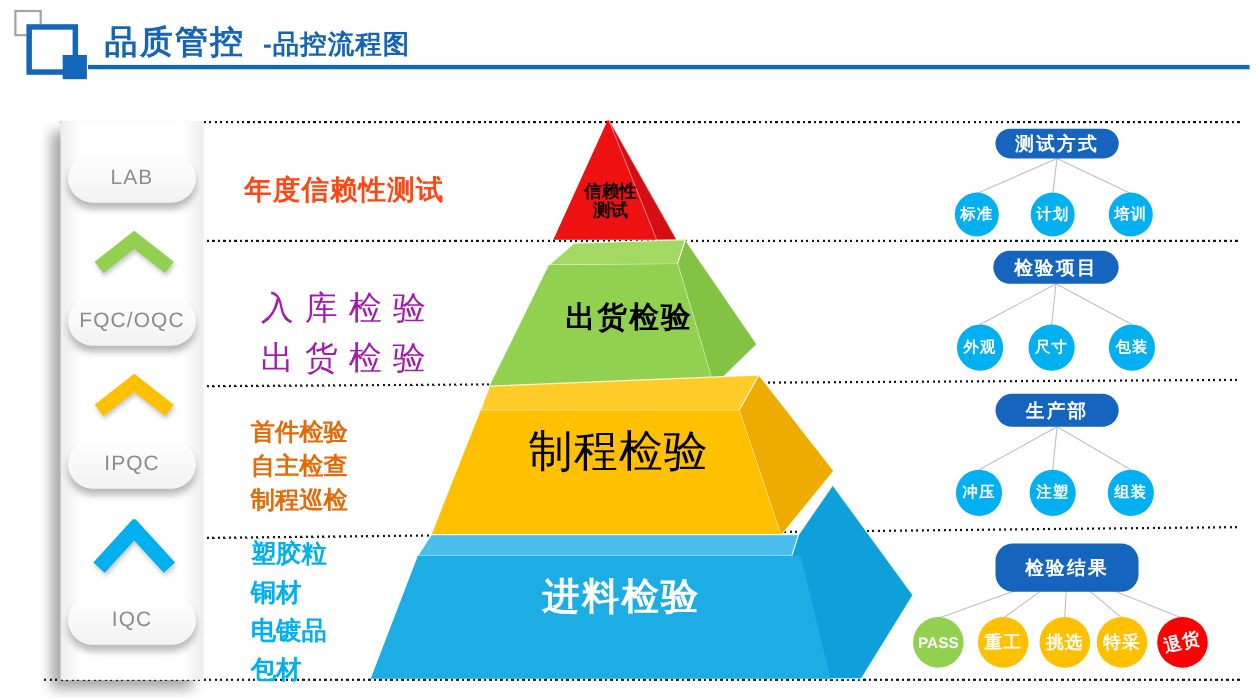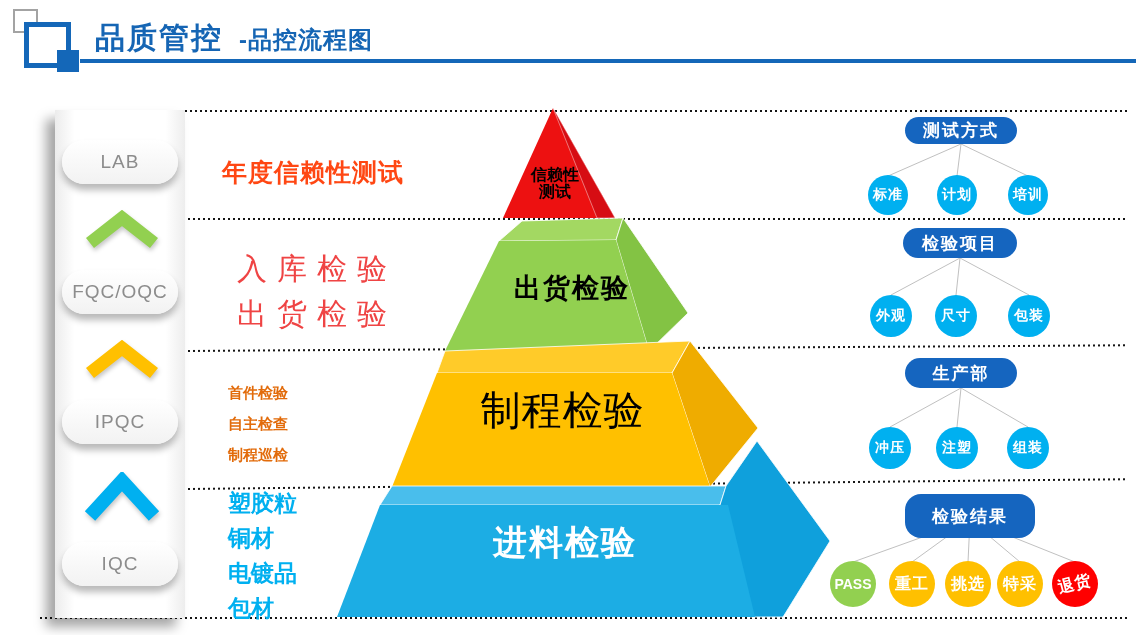--- a/index.html
+++ b/index.html
@@ -34,23 +34,23 @@
   .pyramid{left:0;top:0;width:1142px;height:635px;pointer-events:none;}
   .pyr-label{text-align:center;color:#000;}
   .lbl-red{left:495px;top:166px;width:120px;font-size:16px;font-weight:bold;line-height:17px;}
   .lbl-green{left:477px;top:270px;width:190px;font-size:27px;font-weight:bold;letter-spacing:2px;}
   .lbl-yellow{left:445px;top:383px;width:235px;font-size:40px;letter-spacing:1px;
       font-family:"Liberation Serif","DejaVu Serif",serif;}
   .lbl-blue{left:440px;top:520px;width:250px;font-size:34px;font-weight:bold;color:#fff;letter-spacing:2px;}
 
   
   .anno-reliability{left:222px;top:156px;font-size:25px;font-weight:bold;color:#FF4713;letter-spacing:1px;white-space:nowrap;}
-  .anno-shipping{left:237px;top:246px;color:#ef4444;font-size:30px;line-height:45px;letter-spacing:10px;
+  .anno-shipping{left:237px;top:258px;color:#a21caf;font-size:30px;line-height:45px;letter-spacing:10px;
       font-family:"Liberation Serif","DejaVu Serif",serif;white-space:nowrap;}
-  .anno-process{left:228px;top:377px;color:#E26B0A;font-size:15px;font-weight:bold;line-height:31px;white-space:nowrap;}
+  .anno-process{left:228px;top:377px;color:#E26B0A;font-size:22px;font-weight:bold;line-height:31px;white-space:nowrap;}
   .anno-incoming{left:228px;top:486px;color:#00B0F0;font-size:23px;font-weight:bold;line-height:35px;white-space:nowrap;}
   .anno-lines span{display:block;}
 
   
   .tree{position:absolute;}
   .tree-pill{position:absolute;background:#1565BF;border-radius:16px;color:#fff;font-weight:bold;
       font-size:17px;letter-spacing:2px;display:flex;align-items:center;justify-content:center;}
   .tree-lines{position:absolute;left:0;top:0;}
   .tc{position:absolute;border-radius:50%;display:flex;align-items:center;justify-content:center;
       color:#fff;font-weight:bold;font-size:14px;letter-spacing:1px;background:#00B0F0;}

